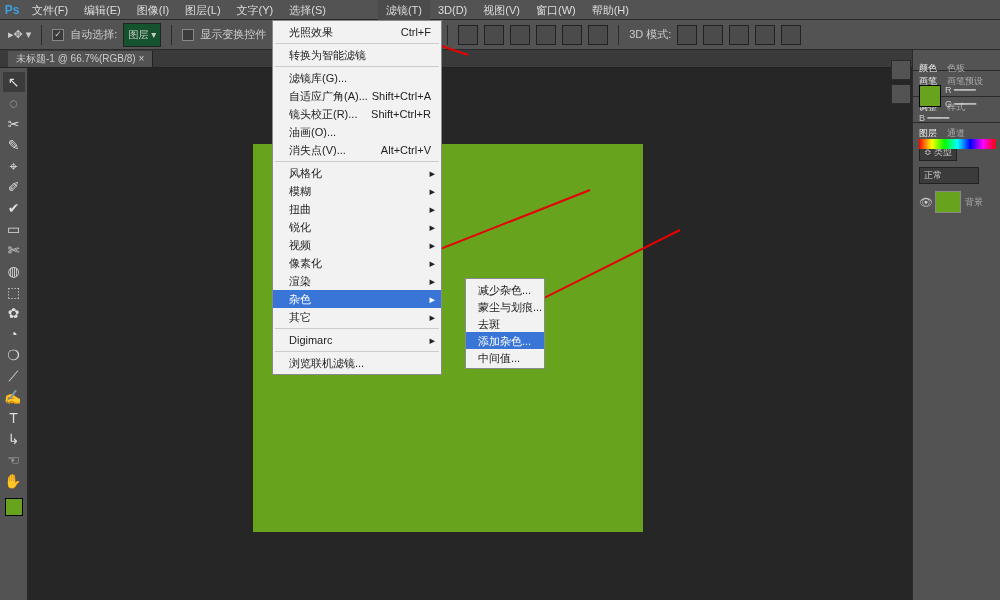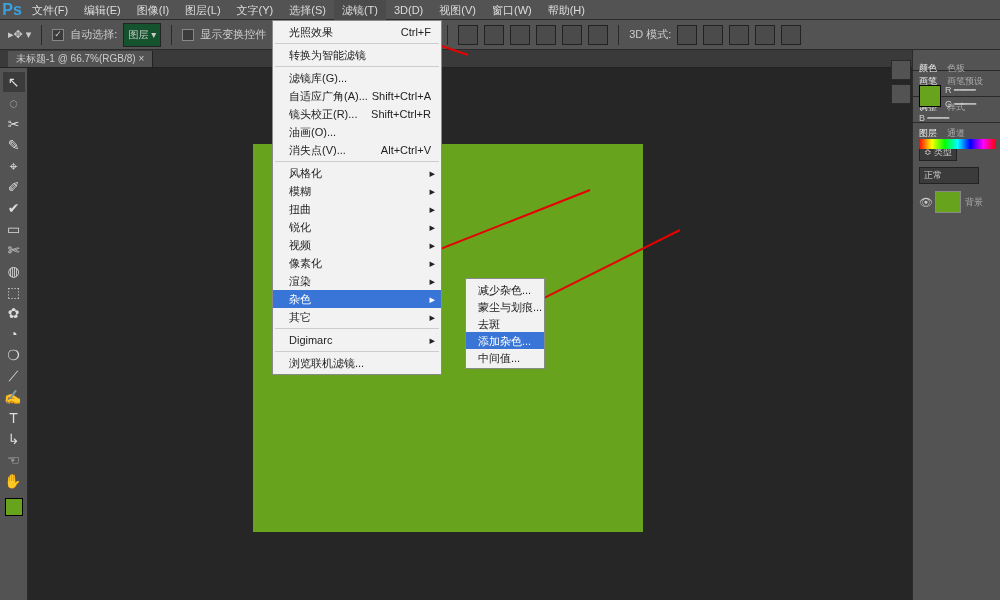--- a/index.html
+++ b/index.html
@@ -1,22 +1,22 @@
 <!DOCTYPE html>
 <html><head>
 <meta charset="utf-8">
 <style>
 * { margin: 0; padding: 0; box-sizing: border-box; font-family: "Microsoft YaHei", sans-serif; }
 body { background: #535353; width: 1000px; height: 600px; overflow: hidden; position: relative; }
 
 
 .menubar { background: #535353; height: 20px; display: flex; align-items: center; font-size: 11px; color: #ddd; border-bottom: 1px solid #2a2a2a; }
-.menubar .logo { width: 24px; height: 16px; display: flex; align-items: center; justify-content: center; color: #3ba0e0; font-weight: bold; font-size: 16px; }
+.menubar .logo { width: 24px; height: 16px; display: flex; align-items: center; justify-content: center; color: #3ba0e0; font-weight: bold; font-size: 12px; }
 .menubar .mitem { padding: 0 8px; height: 20px; line-height: 20px; cursor: default; }
-.menubar .mitem.active { background: #4b4b4b; }
+.menubar .mitem.active { background: #4b4b4b; margin-left: 44px; }
 
 
 .optbar { background: #535353; height: 30px; border-bottom: 1px solid #2a2a2a; display: flex; align-items: center; padding: 0 8px; font-size: 11px; color: #ccc; gap: 6px; }
 .optbar .box { background: #14532d; border: 1px solid #222; padding: 4px 4px; font-size: 10px; }
 .optbar .sep { width: 1px; height: 20px; background: #2a2a2a; margin: 0 4px; }
 .optbar .iconbtn { width: 20px; height: 20px; background: #4b4b4b; border: 1px solid #222; }
 .optbar .chk { width: 12px; height: 12px; border: 1px solid #888; background: #3b3b3b; display: inline-block; }
 .optbar .chk.on::after { content: "✓"; color: #ccc; font-size: 9px; position: relative; top: -3px; left: 1px; }
 
 

